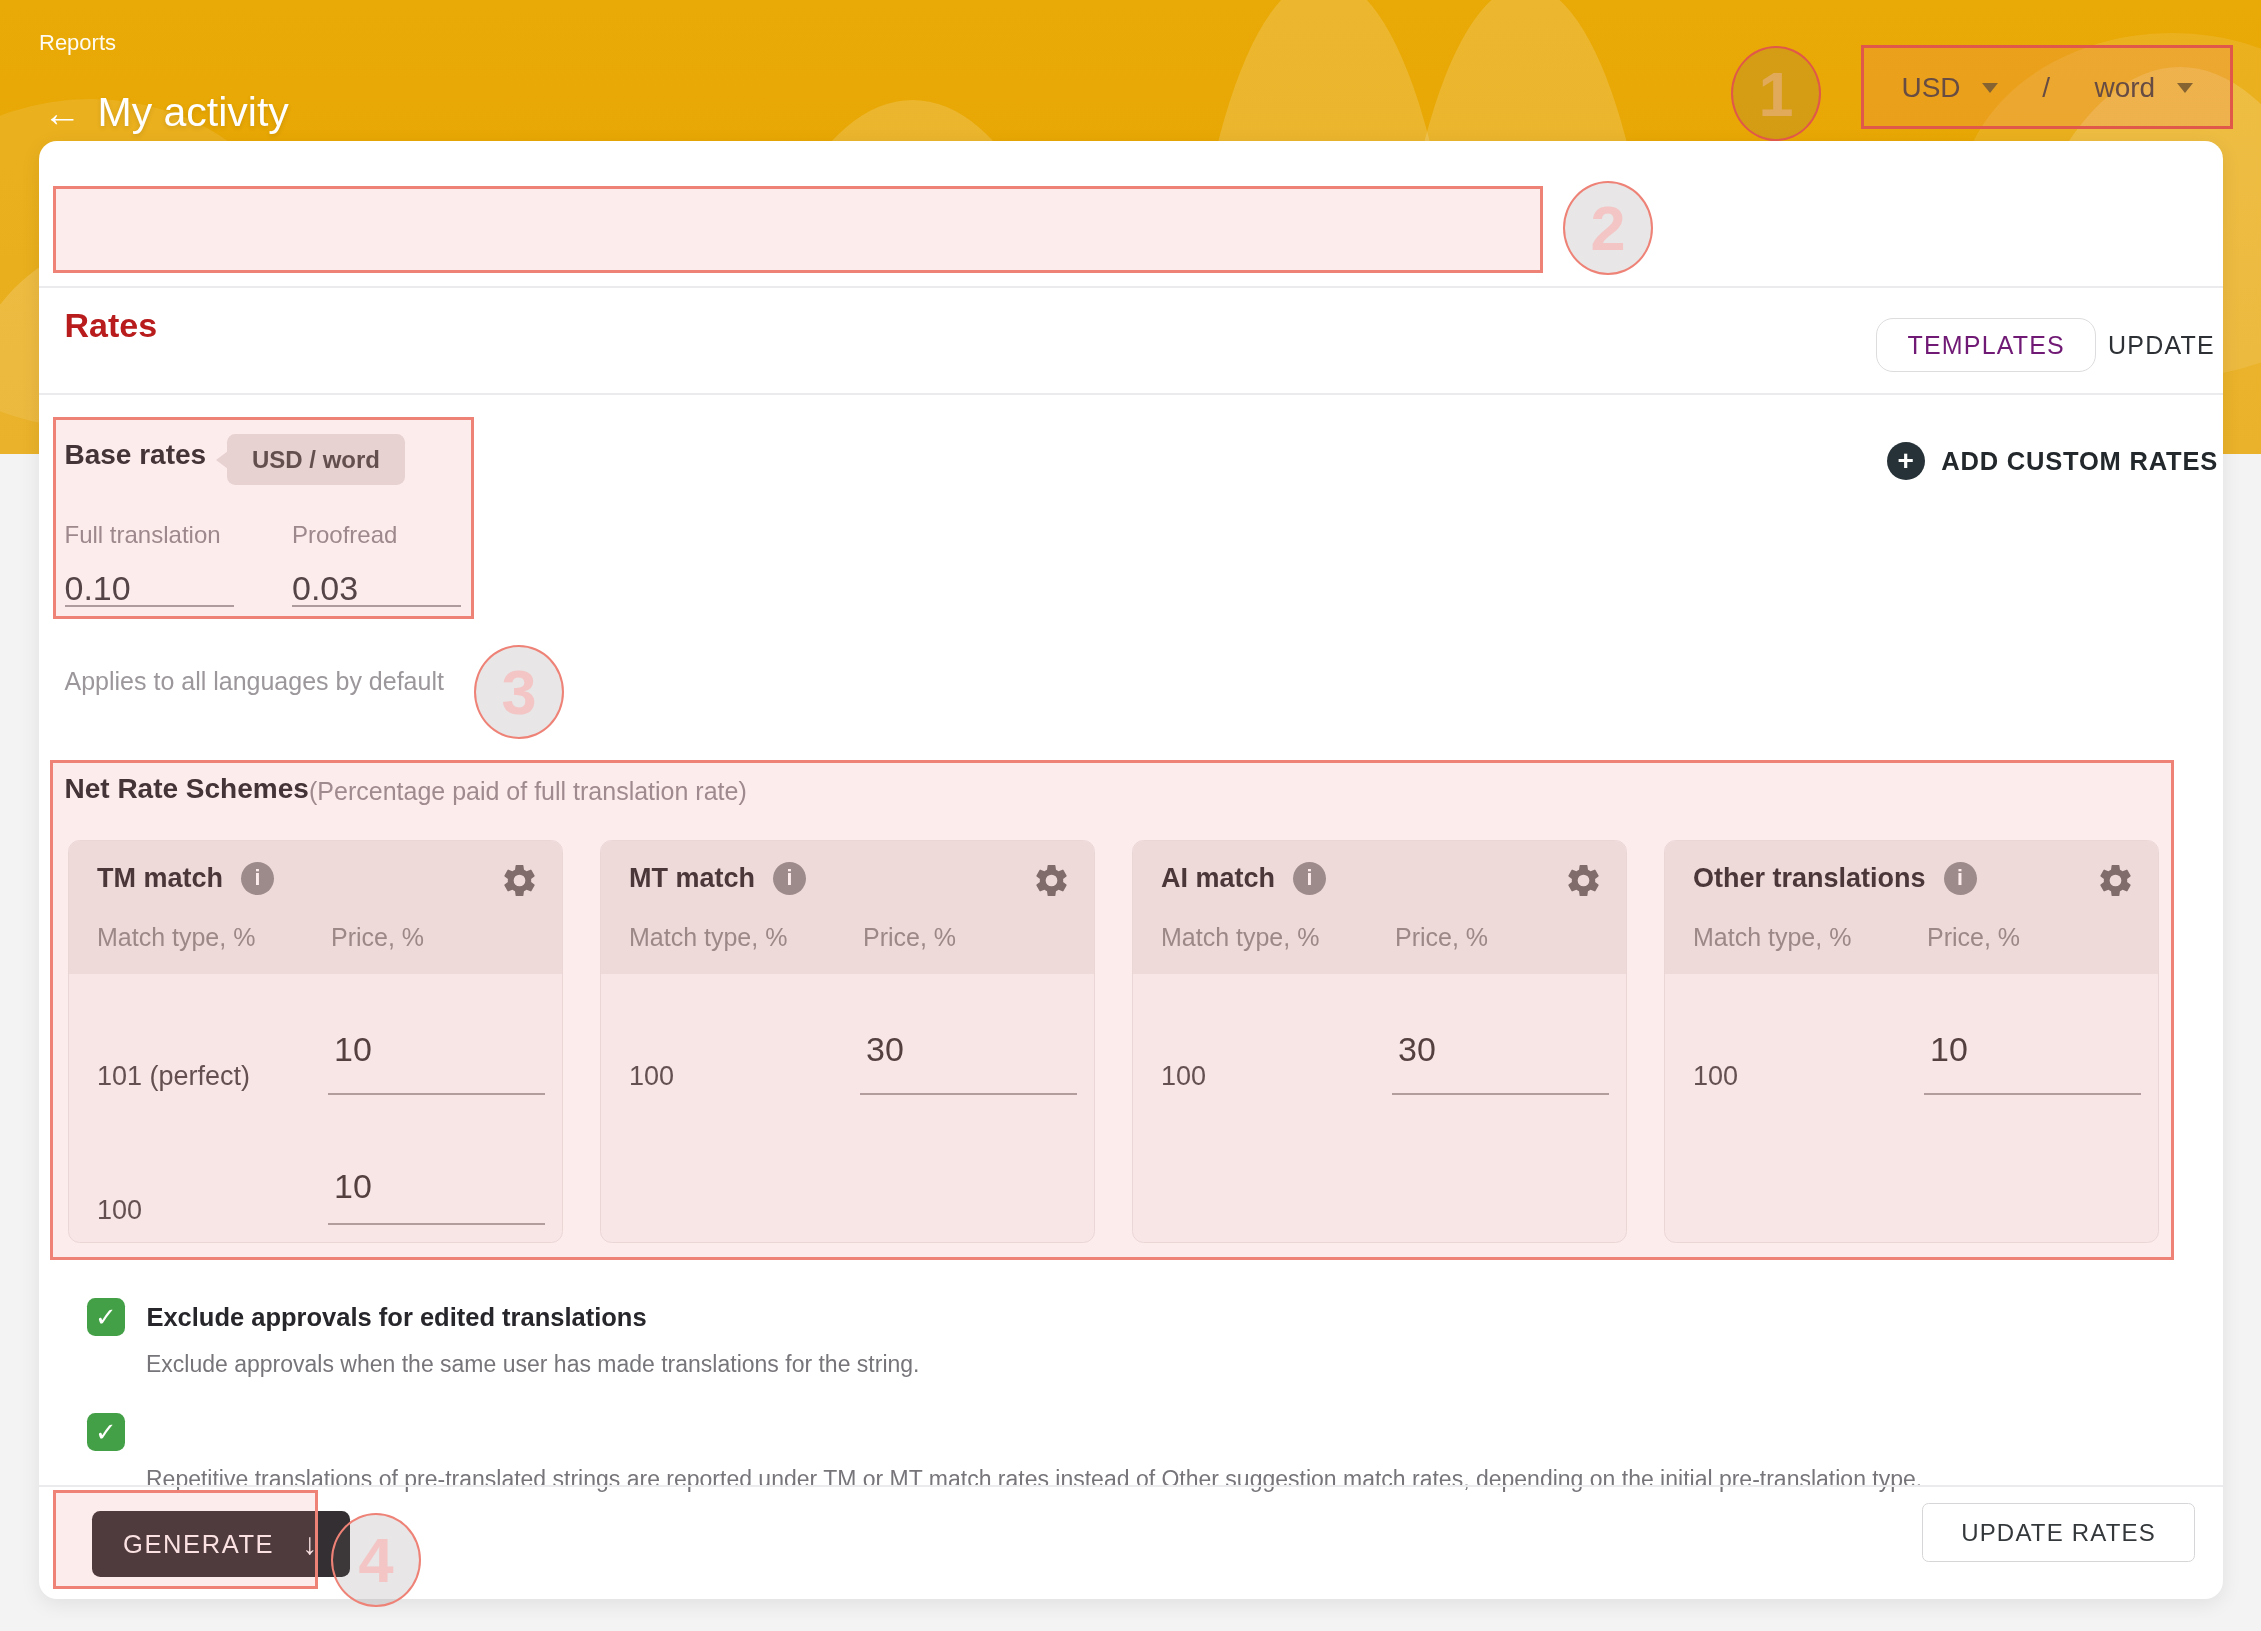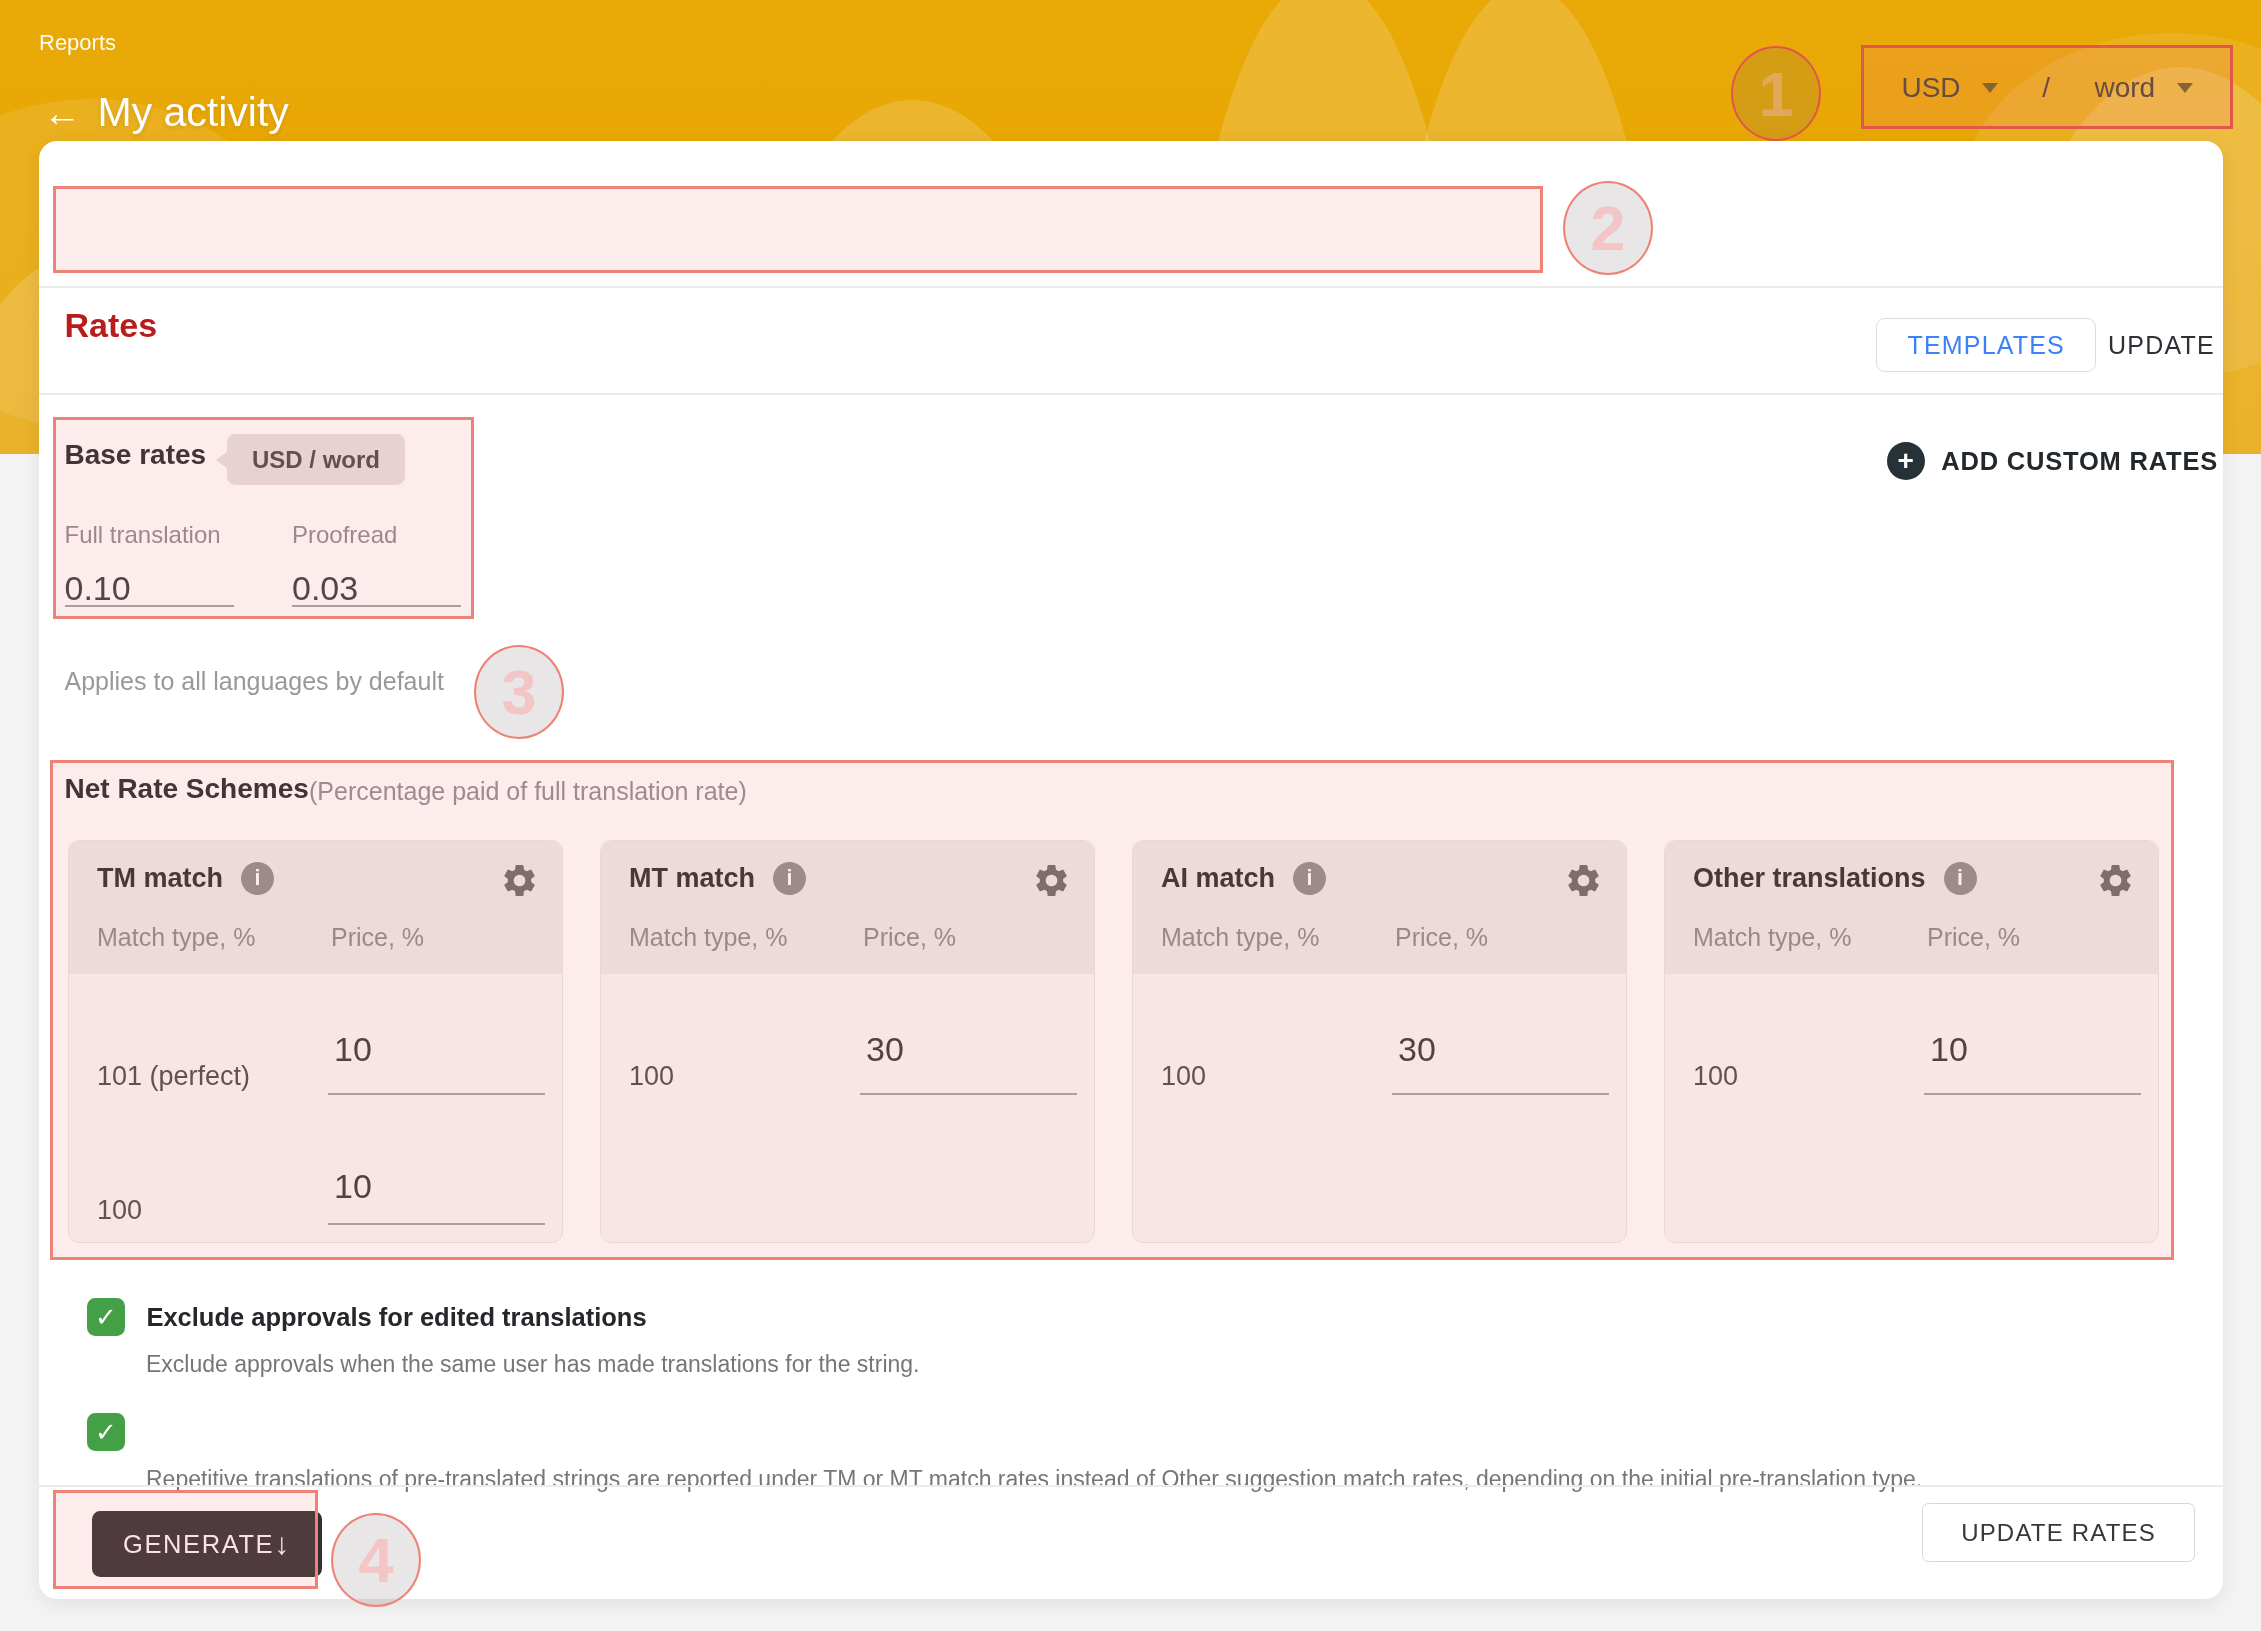--- a/index.html
+++ b/index.html
@@ -31,22 +31,22 @@
 
   .chips-row { position:absolute; left:35px; top:48px; display:flex; gap:18px; }
   .chip { height:59px; line-height:59px; padding:0 30px; border-radius:30px; background:#ecebec;
           color:#4a4a4f; font-size:24px; white-space:nowrap; cursor:pointer; }
 
   .divider { position:absolute; left:0; right:0; height:1.6px; background:#ebebed; }
   .div-1 { top:145px; } .div-2 { top:252px; } .div-3 { top:1344px; }
 
   .rates-title { position:absolute; left:25.5px; top:165px; font-size:34px; font-weight:700; color:#b91c1c; }
   .templates-btn { position:absolute; right:127px; top:177px; height:54px; padding:0 30px; background:#fff;
-                   border:1.6px solid #dddde0; border-radius:9px; font-size:25px; letter-spacing:1.2px;
-                   color:#3b82f6; font-weight:500; display:flex; align-items:center; cursor:pointer; }
+                   border:1.6px solid #dddde0; border-radius:17px; font-size:25px; letter-spacing:1.2px;
+                   color:#701a75; font-weight:500; display:flex; align-items:center; cursor:pointer; }
   .close-btn { position:absolute; right:8.2px; top:177px; height:54px; display:flex; align-items:center;
                font-size:25px; letter-spacing:1.2px; color:#2d3136; font-weight:500; cursor:pointer; }
 
   
   .base-title { position:absolute; left:25.5px; top:298px; font-size:28px; font-weight:700; color:#26262b; }
   .base-badge { position:absolute; left:188px; top:293px; height:51px; padding:0 25px; background:#e6e0e0;
                 border-radius:8.2px; display:flex; align-items:center; font-size:24px; font-weight:700;
                 color:#4c4747; }
   .base-badge::before { content:""; position:absolute; left:-11.5px; top:50%; transform:translateY(-50%);
                 width:0; height:0; border-top:9px solid transparent; border-bottom:9px solid transparent;
@@ -86,21 +86,21 @@
   .option { margin-bottom:35px; }
   .opt-head { display:flex; align-items:center; gap:21.4px; cursor:pointer; }
   .checkbox { width:38px; height:38px; border-radius:8.2px; background:var(--check_green,#43a047);
               display:flex; align-items:center; justify-content:center; color:#fff; font-size:26px; font-weight:700; }
   .opt-title { font-size:25.5px; font-weight:700; color:#26262b; }
   .opt-desc { margin:15px 0 0 59px; font-size:23px; color:#77757a; }
 
   
   .generate-btn { position:absolute; left:53px; top:1370px; height:66px; padding:0 31px;
                   background:var(--dark_button,#332f32); border-radius:8.2px; display:flex; align-items:center;
-                  color:#fdf3f3; font-size:25.5px; letter-spacing:1.6px; font-weight:500; cursor:pointer; }
+                  gap:28px; color:#fdf3f3; font-size:25.5px; letter-spacing:1.6px; font-weight:500; cursor:pointer; }
   .gen-arrow { font-size:30px; font-weight:400; }
   .update-btn { position:absolute; right:28px; top:1362px; height:59px; padding:0 38px; background:#fff;
                 border:1.6px solid #d6d6d9; border-radius:6.6px; display:flex; align-items:center;
                 font-size:24px; letter-spacing:1.2px; color:#34383b; font-weight:500; cursor:pointer; }
 
   
   .ann { position:absolute; pointer-events:none; }
   .ann-box { background:rgba(244,130,130,0.15); border:3.3px solid var(--annotation_red,#ee8277); }
   .ann-box-strong { background:rgba(244,130,130,0.18); border:3.3px solid var(--annotation_red_strong,#e0584a); }
   .ann-circle { border-radius:50%; background:rgba(110,100,100,0.16); border:2.5px solid var(--annotation_red,#ee8277);

